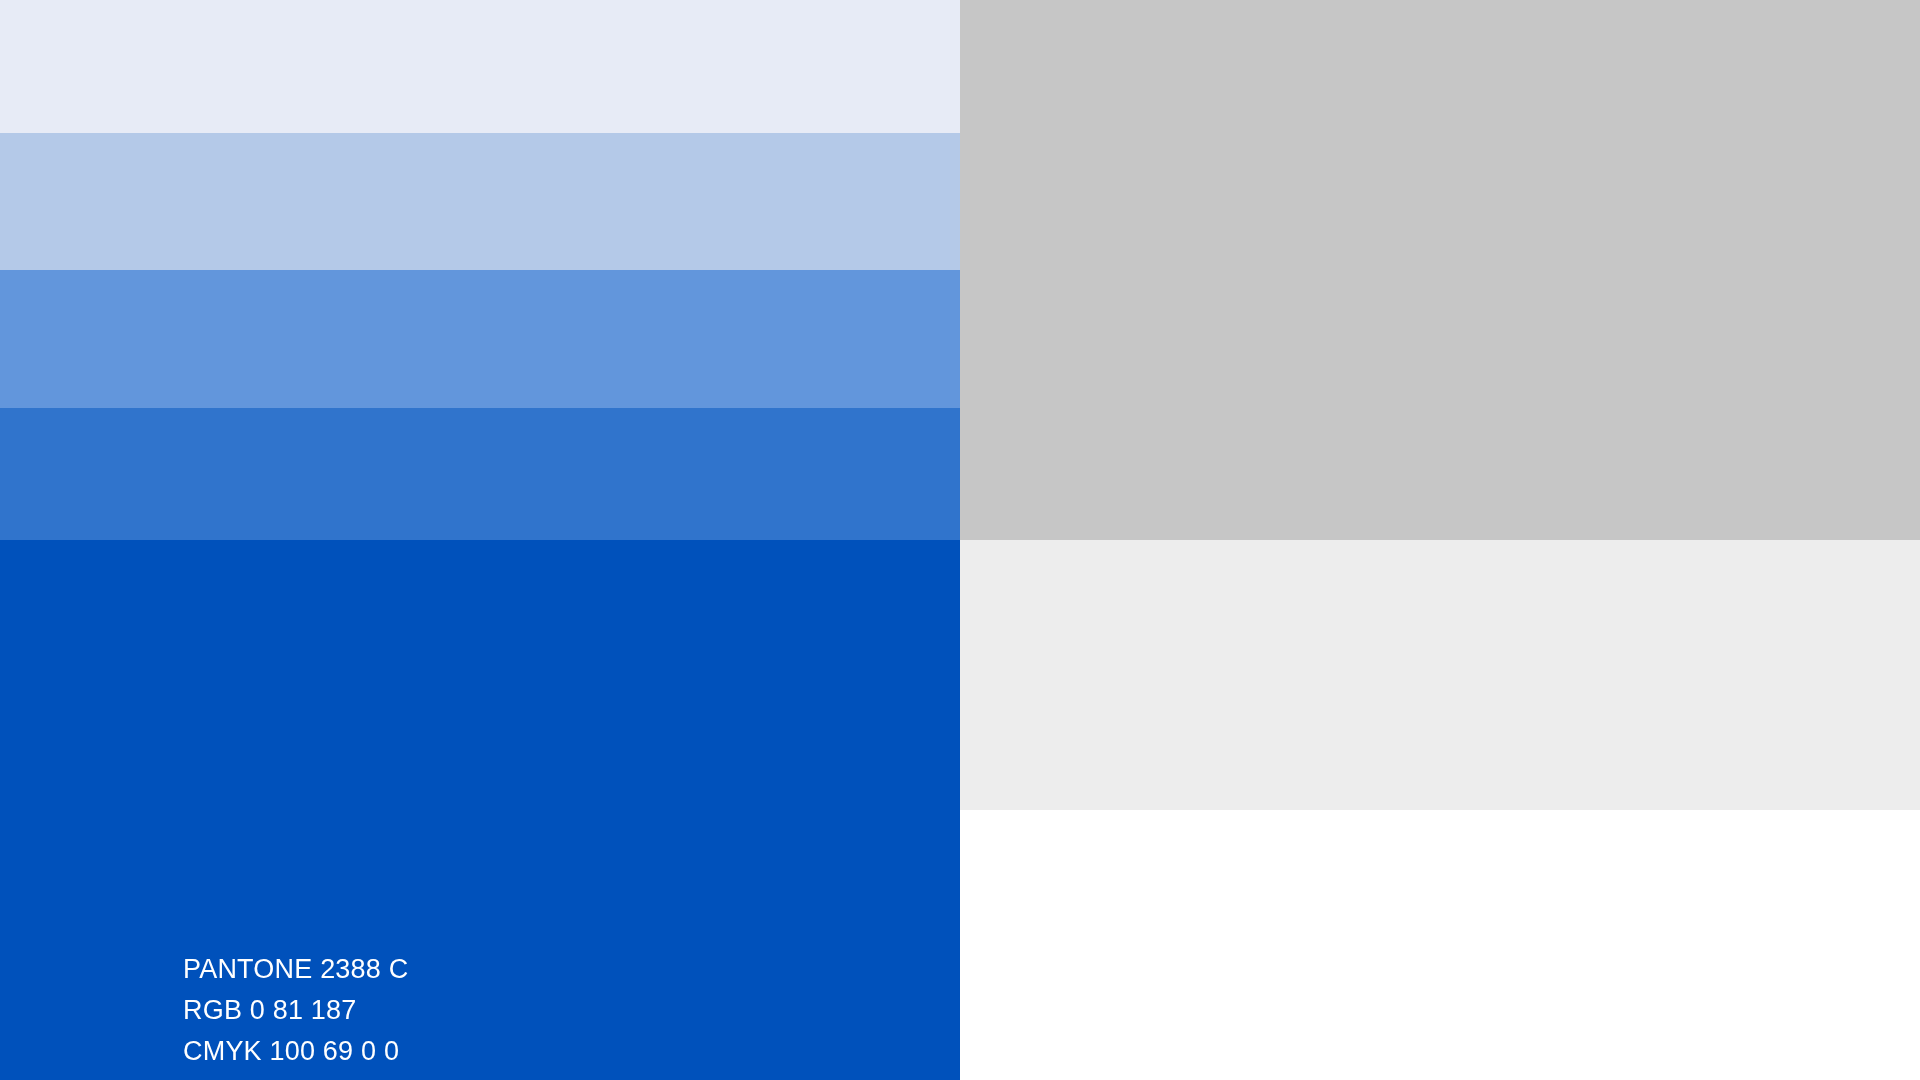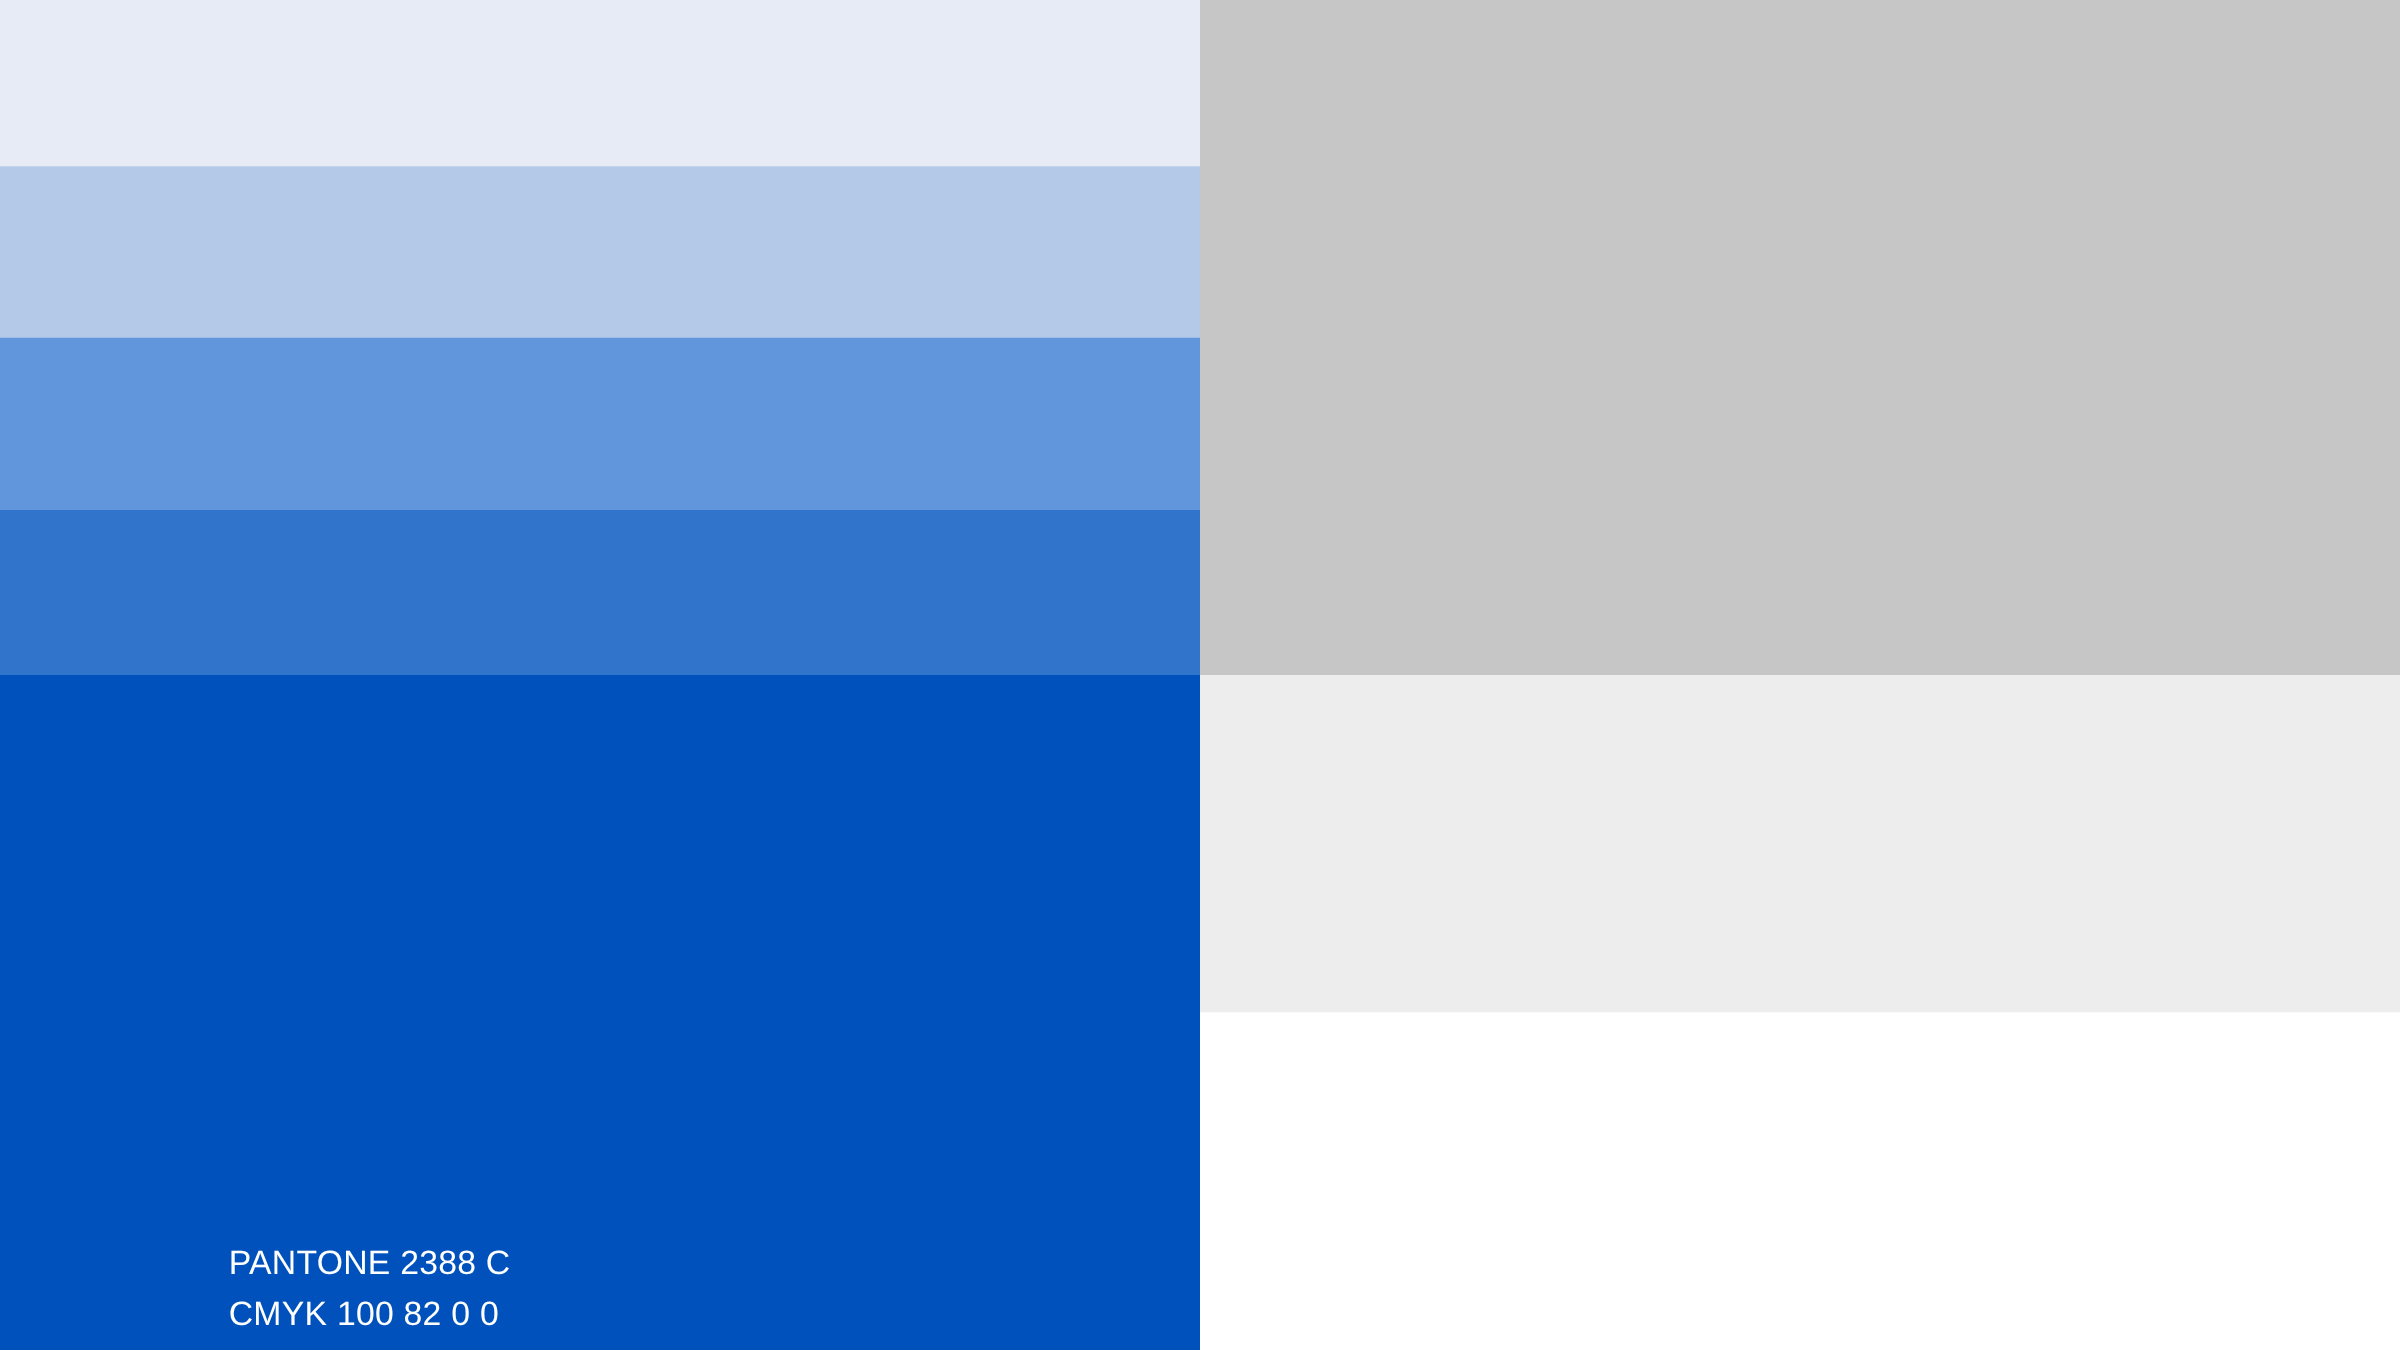--- a/index.html
+++ b/index.html
@@ -65,21 +65,22 @@
 
   <div class="swatch col-left tint-2" style="background-color: rgb(180, 201, 232);"></div>
 
   <div class="swatch col-left tint-3" style="background-color: rgb(98, 150, 220);"></div>
 
   <div class="swatch col-left tint-4" style="background-color: rgb(48, 116, 204);"></div>
 
   <div class="swatch col-left primary-blue" style="background-color: rgb(0, 81, 187);">
     <div class="caption caption-left caption-on-blue cap-primary">
       <span class="line">PANTONE 2388 C</span>
-      <span class="line">CMYK 100 82 0 0</span>
+      <span class="line">RGB 0 81 187</span>
+      <span class="line">CMYK 100 69 0 0</span>
     </div>
   </div>
 
   <div class="swatch col-right gray-dark" style="background-color: rgb(198, 198, 198);">
     
   </div>
 
   <div class="swatch col-right gray-light" style="background-color: rgb(237, 237, 237);">
     
   </div>

